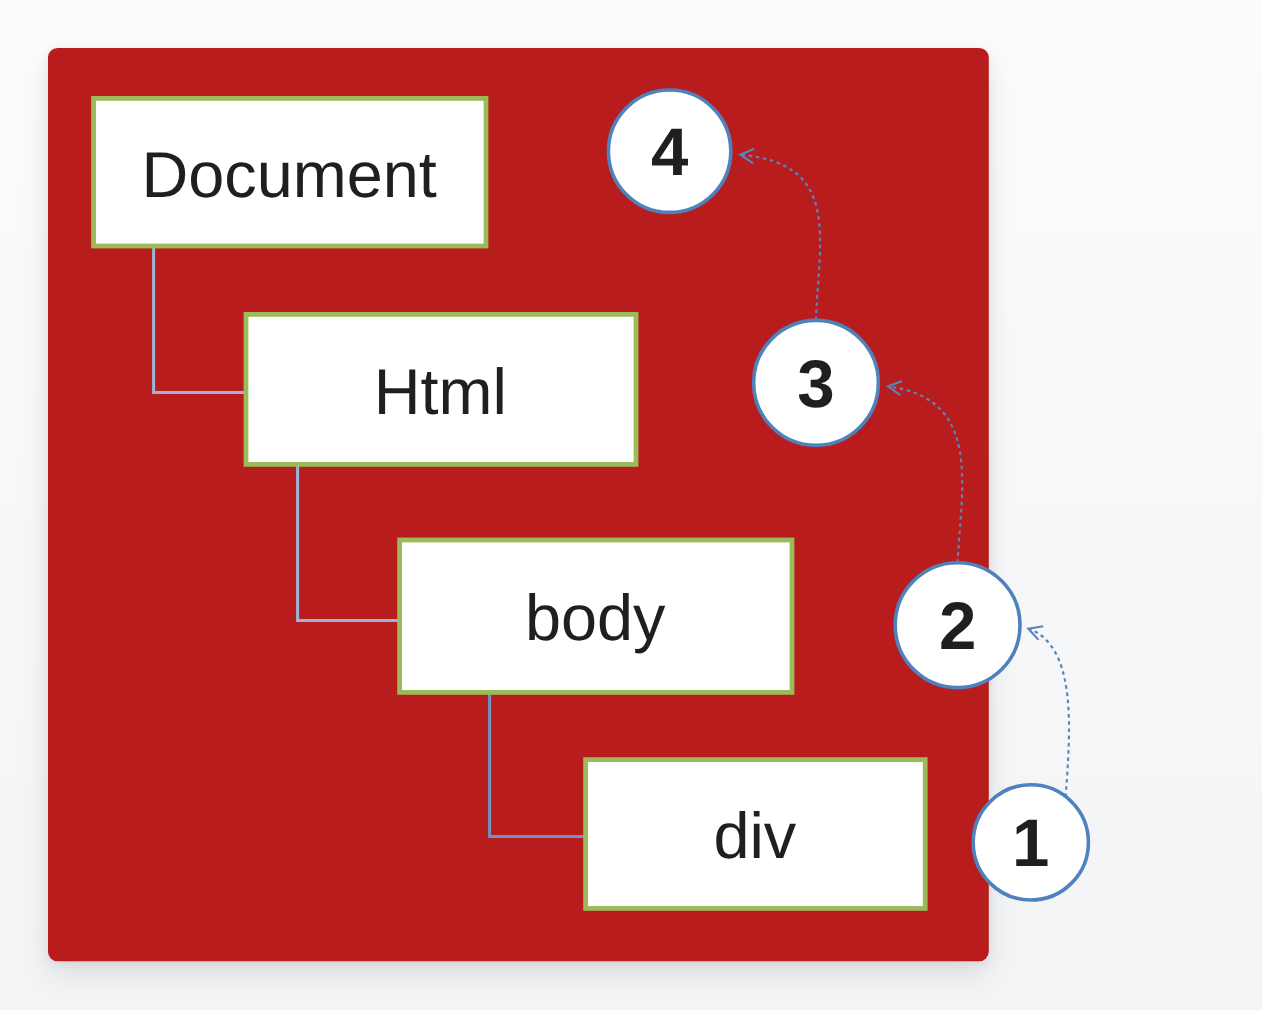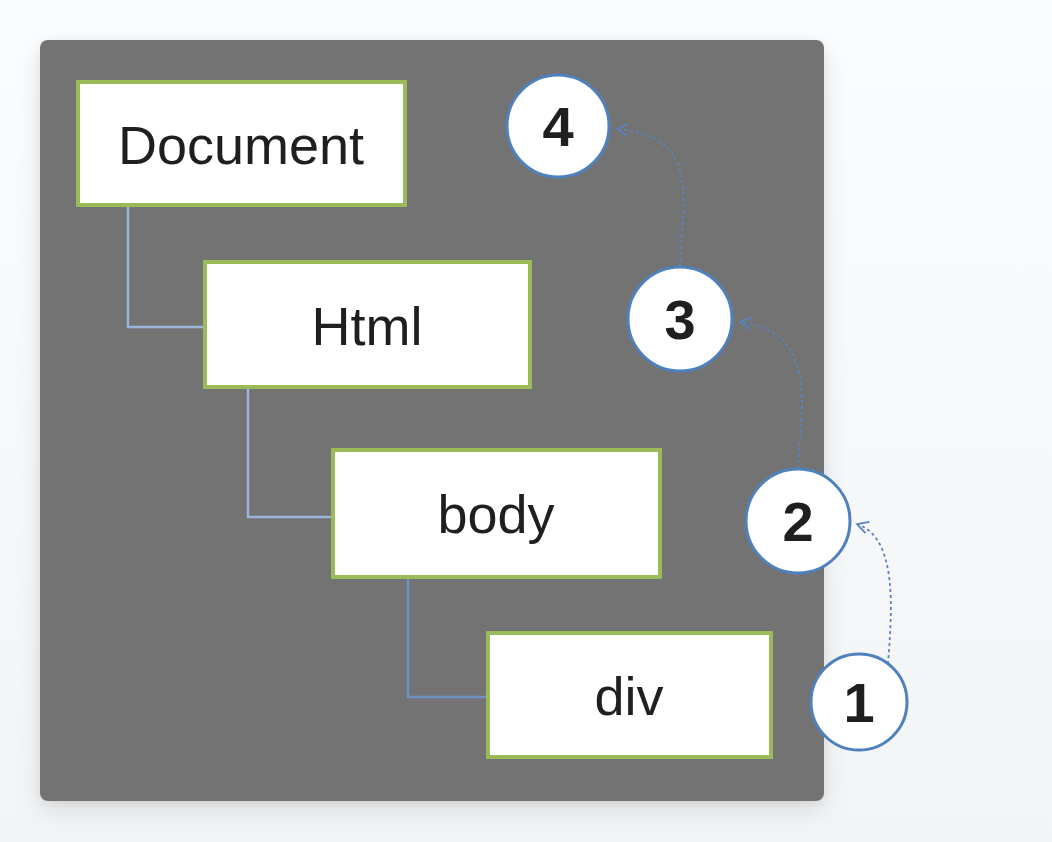--- a/index.html
+++ b/index.html
@@ -15,21 +15,21 @@
     position: relative;
     width: 1052px;
     height: 842px;
   }
   .card {
     position: absolute;
     left: 40px;
     top: 40px;
     width: 784px;
     height: 761px;
-    background: #737373;
+    background: #b91c1c;
     border-radius: 8px;
     box-shadow: 0 10px 26px rgba(0,0,0,0.10), 0 2px 8px rgba(0,0,0,0.06);
     text-decoration: underline;
   }
   .card svg {
     display: block;
     width: 972px;
     height: 761px;
   }
   .node-rect {

